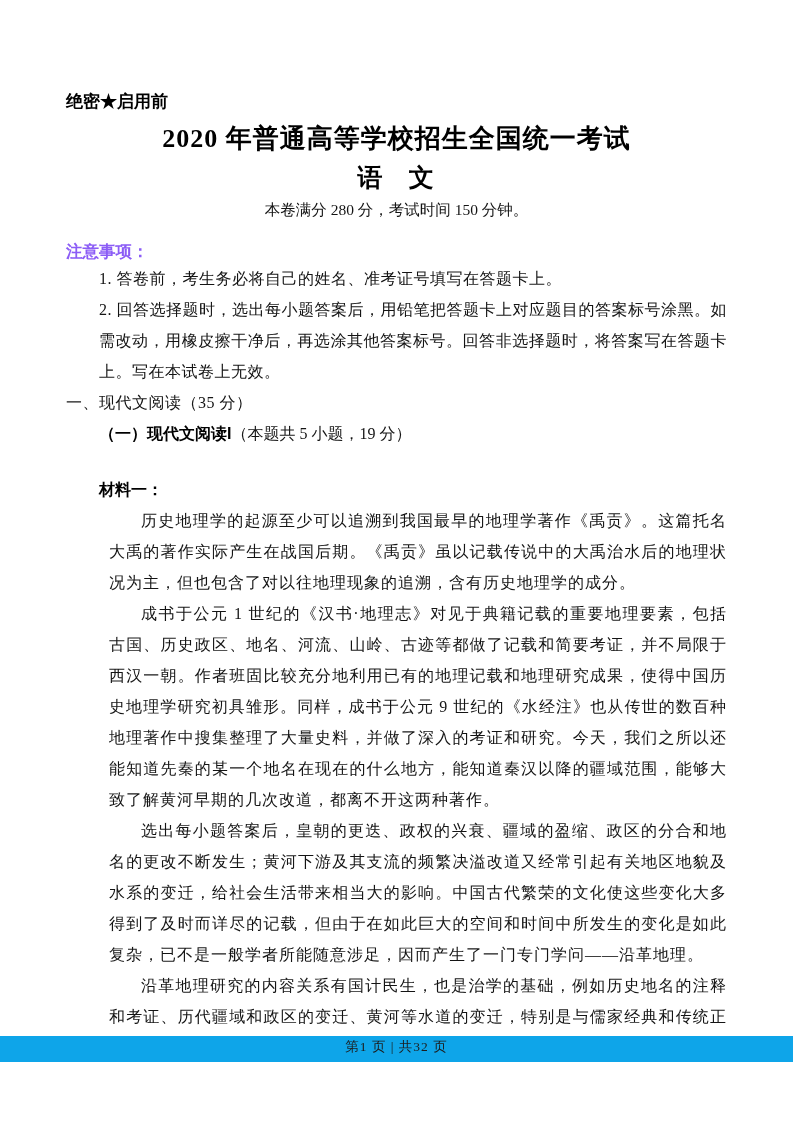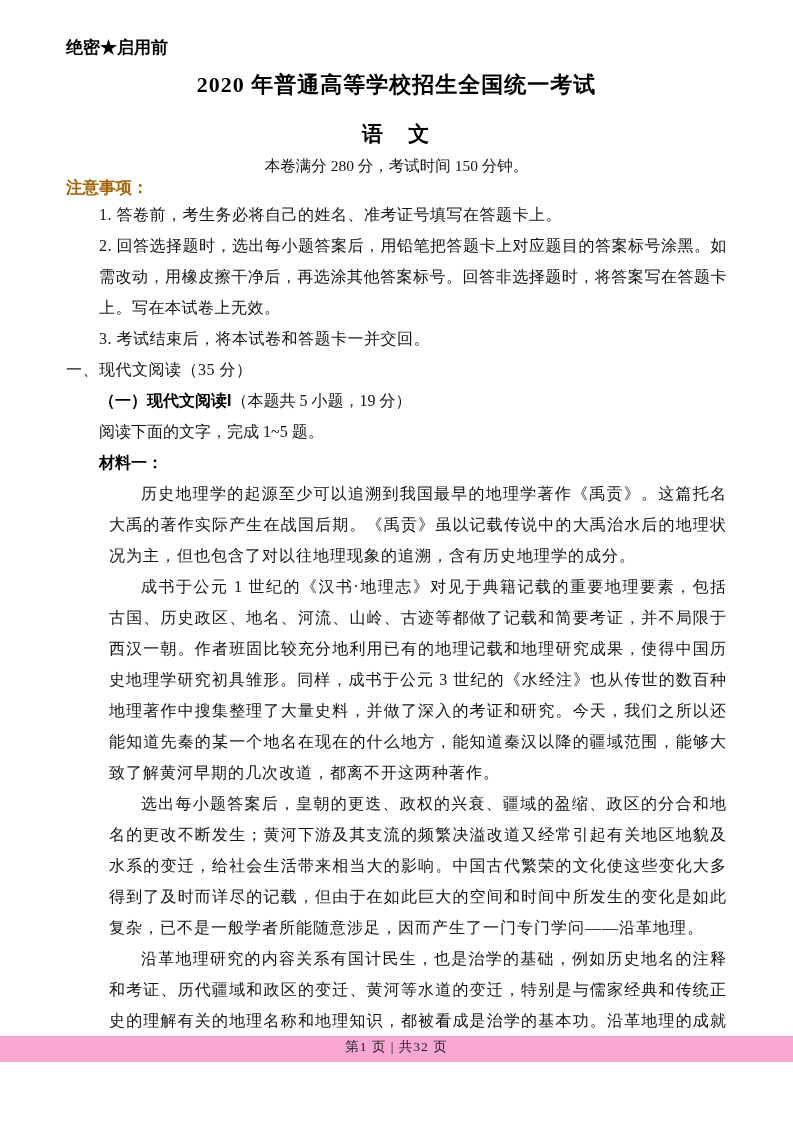--- a/index.html
+++ b/index.html
@@ -5,62 +5,62 @@
   * { margin: 0; padding: 0; box-sizing: border-box; }
   html, body { background: #ffffff; }
   body {
     width: 793px; height: 1122px;
     position: relative; overflow: hidden;
     font-family: "Liberation Serif", serif;
     color: #141414;
   }
   .page {
     width: 793px; height: 1032px;
-    padding: 38px 66px 0 66px;
+    padding: 92px 66px 0 66px;
     overflow: hidden;
   }
   .classification {
     font-family: "Liberation Sans", sans-serif;
     font-weight: 700;
     font-size: 17px;
     line-height: 20px;
     color: #000;
   }
   .title {
     margin-top: 12px;
     text-align: center;
     font-weight: 700;
-    font-size: 22px;
+    font-size: 26px;
     line-height: 30px;
     letter-spacing: 1px;
     color: #000;
   }
   .subject {
-    margin-top: 20px;
+    margin-top: 10px;
     text-align: center;
     font-weight: 700;
-    font-size: 21px;
+    font-size: 25px;
     line-height: 28px;
     word-spacing: 16px;
     letter-spacing: 2px;
     color: #000;
   }
   .exam-info {
     margin-top: 7px;
     text-align: center;
     font-size: 15.5px;
     line-height: 21px;
   }
   .notice-head {
-    margin-top: 0;
+    margin-top: 20px;
     font-family: "Liberation Sans", sans-serif;
     font-weight: 700;
     font-size: 16.5px;
     line-height: 23px;
-    color: #a16207;
+    color: #8b5cf6;
   }
   .grid {
     font-size: 16px;
     line-height: 31px;
   }
   .notice-item {
     margin-left: 33px;
     text-align: justify;
     letter-spacing: 0.5px;
   }
@@ -71,32 +71,33 @@
   .subsection .sub-bold {
     font-family: "Liberation Sans", sans-serif;
     font-weight: 700;
     color: #000;
   }
   .indent-1 { margin-left: 33px; }
   .material-label {
     font-family: "Liberation Sans", sans-serif;
     font-weight: 700;
     color: #000;
+    margin-top: 25px;
   }
   .body-paragraph {
     text-indent: 2em;
     text-align: justify;
     letter-spacing: 1px;
     margin-left: 43px;
   }
   .footer {
     position: absolute;
     left: 0; top: 1036px;
     width: 793px; height: 26px;
-    background: #f9a8d4;
+    background: #0ea5e9;
     text-align: center;
     font-size: 13.5px;
     line-height: 22px;
     letter-spacing: 1px;
     color: #1d1d1d;
   }
 </style>
 </head>
 <body>
 
@@ -109,34 +110,32 @@
   <div class="subject">语 文</div>
 
   <div class="exam-info">本卷满分 280 分，考试时间 150 分钟。</div>
 
   <div class="notice-head">注意事项：</div>
 
   <div class="grid">
 
     <div class="notice-item">1. 答卷前，考生务必将自己的姓名、准考证号填写在答题卡上。</div>
     <div class="notice-item">2. 回答选择题时，选出每小题答案后，用铅笔把答题卡上对应题目的答案标号涂黑。如需改动，用橡皮擦干净后，再选涂其他答案标号。回答非选择题时，将答案写在答题卡上。写在本试卷上无效。</div>
-    <div class="notice-item">3. 考试结束后，将本试卷和答题卡一并交回。</div>
 
     <div class="section-heading">一、现代文阅读（35 分）</div>
 
     <div class="subsection indent-1">
       <span class="sub-bold">（一）现代文阅读I</span><span>（本题共 5 小题，19 分）</span>
     </div>
 
-    <div class="indent-1">阅读下面的文字，完成 1~5 题。</div>
 
     <div class="material-label indent-1">材料一：</div>
 
     <p class="body-paragraph">历史地理学的起源至少可以追溯到我国最早的地理学著作《禹贡》。这篇托名大禹的著作实际产生在战国后期。《禹贡》虽以记载传说中的大禹治水后的地理状况为主，但也包含了对以往地理现象的追溯，含有历史地理学的成分。</p>
-    <p class="body-paragraph">成书于公元 1 世纪的《汉书·地理志》对见于典籍记载的重要地理要素，包括古国、历史政区、地名、河流、山岭、古迹等都做了记载和简要考证，并不局限于西汉一朝。作者班固比较充分地利用已有的地理记载和地理研究成果，使得中国历史地理学研究初具雏形。同样，成书于公元 3 世纪的《水经注》也从传世的数百种地理著作中搜集整理了大量史料，并做了深入的考证和研究。今天，我们之所以还能知道先秦的某一个地名在现在的什么地方，能知道秦汉以降的疆域范围，能够大致了解黄河早期的几次改道，都离不开这两种著作。</p>
+    <p class="body-paragraph">成书于公元 1 世纪的《汉书·地理志》对见于典籍记载的重要地理要素，包括古国、历史政区、地名、河流、山岭、古迹等都做了记载和简要考证，并不局限于西汉一朝。作者班固比较充分地利用已有的地理记载和地理研究成果，使得中国历史地理学研究初具雏形。同样，成书于公元 9 世纪的《水经注》也从传世的数百种地理著作中搜集整理了大量史料，并做了深入的考证和研究。今天，我们之所以还能知道先秦的某一个地名在现在的什么地方，能知道秦汉以降的疆域范围，能够大致了解黄河早期的几次改道，都离不开这两种著作。</p>
     <p class="body-paragraph">选出每小题答案后，皇朝的更迭、政权的兴衰、疆域的盈缩、政区的分合和地名的更改不断发生；黄河下游及其支流的频繁决溢改道又经常引起有关地区地貌及水系的变迁，给社会生活带来相当大的影响。中国古代繁荣的文化使这些变化大多得到了及时而详尽的记载，但由于在如此巨大的空间和时间中所发生的变化是如此复杂，已不是一般学者所能随意涉足，因而产生了一门专门学问——沿革地理。</p>
     <p class="body-paragraph">沿革地理研究的内容关系有国计民生，也是治学的基础，例如历史地名的注释和考证、历代疆域和政区的变迁、黄河等水道的变迁，特别是与儒家经典和传统正史的理解有关的地理名称和地理知识，都被看成是治学的基本功。沿革地理的成就在清代中期达到高峰，很多乾嘉学者致力于此。</p>
 
   </div>
 </div>
 
 <div class="footer">
   <span>第1 页 | 共32 页</span>
 </div>
 

